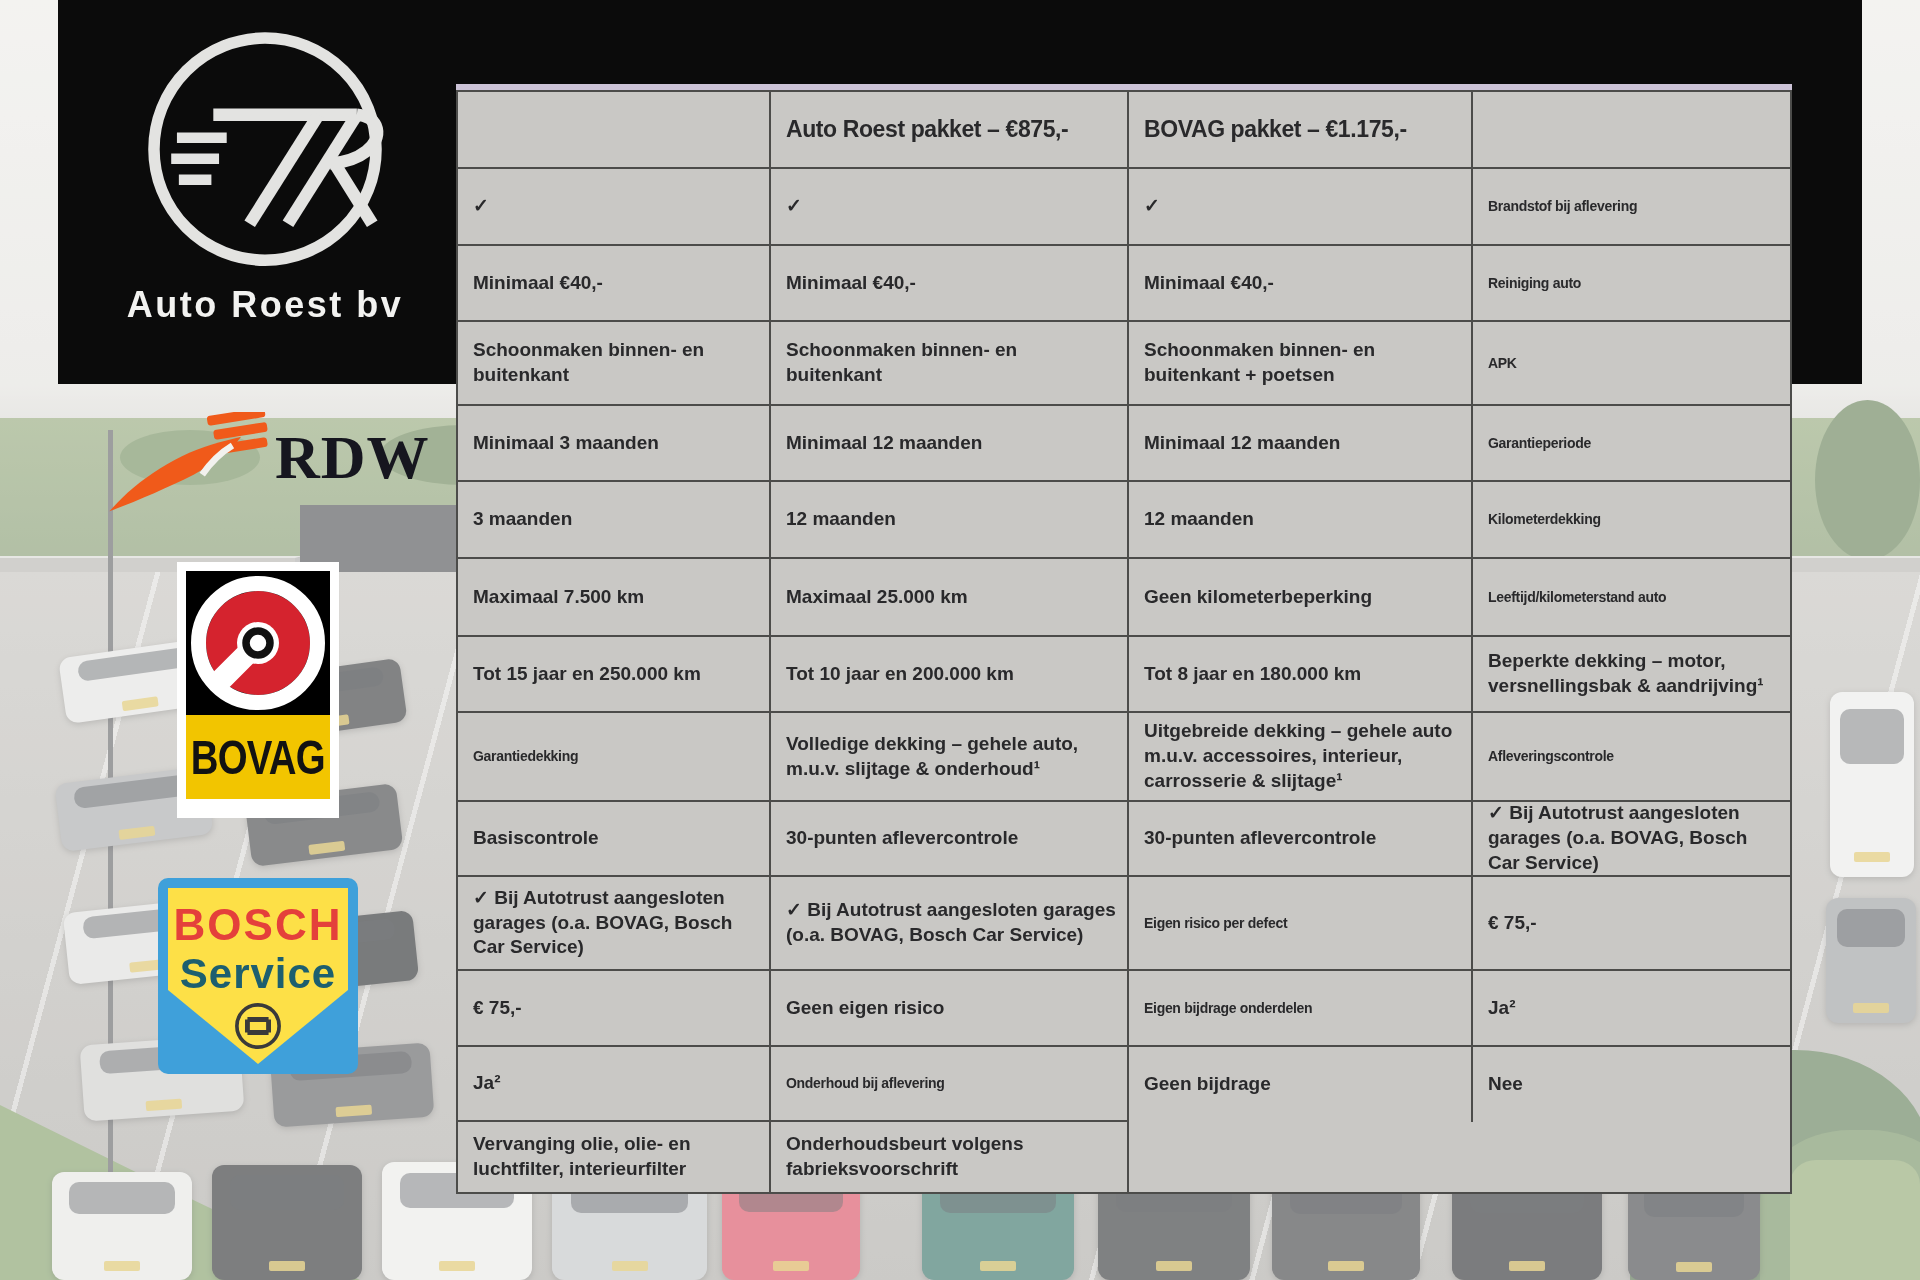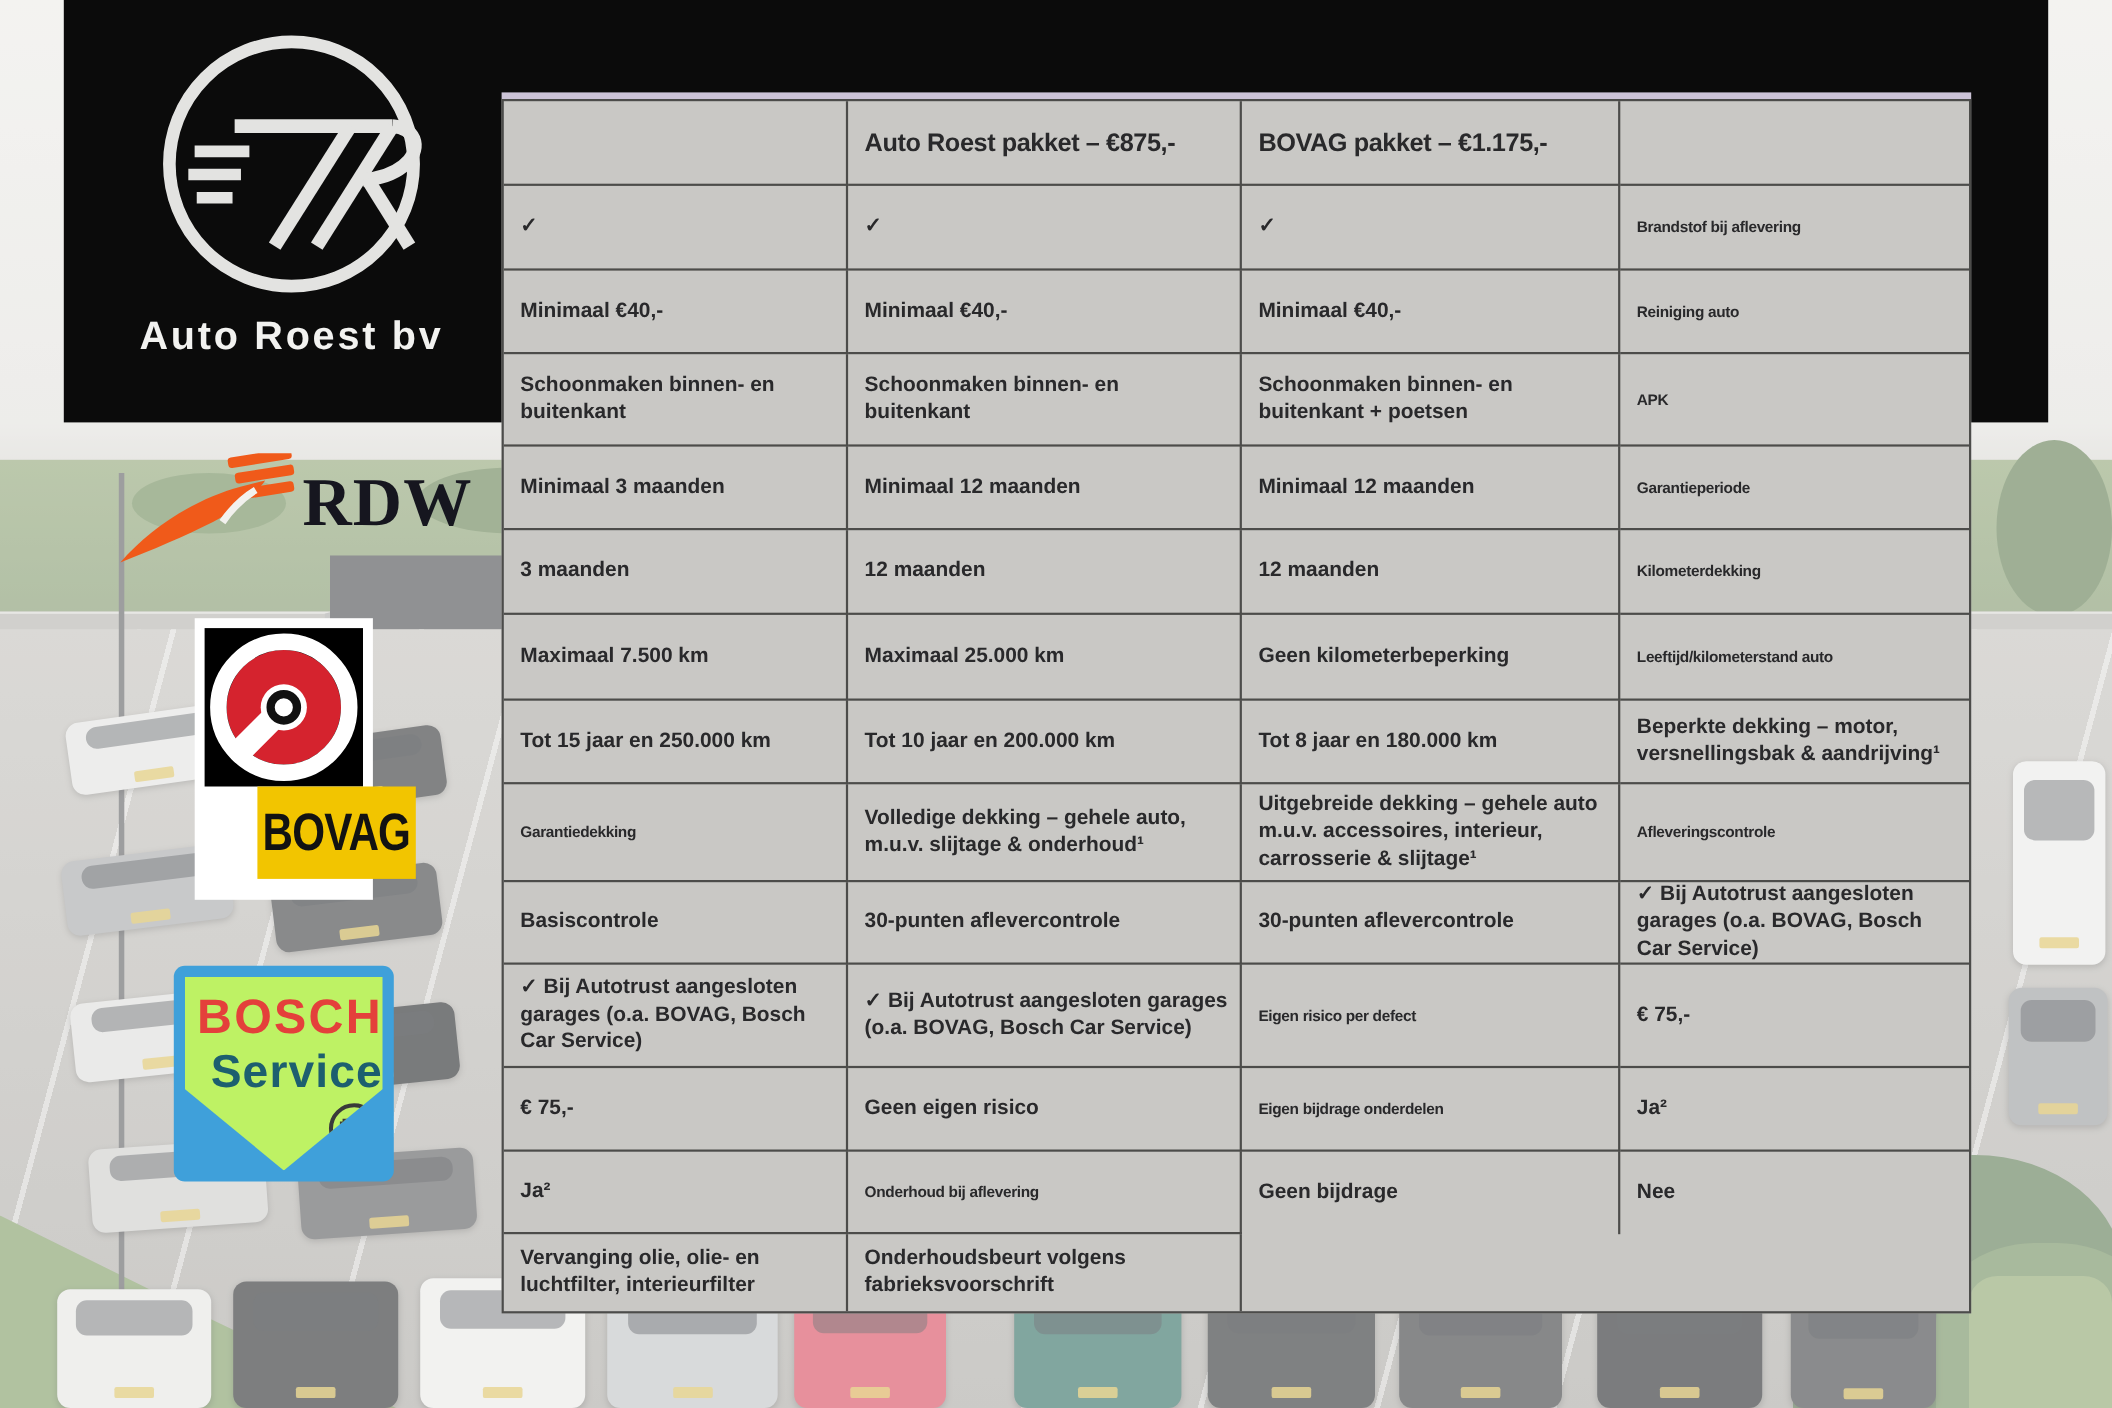--- a/index.html
+++ b/index.html
@@ -42,28 +42,28 @@
   
   .rdw{position:absolute;left:100px;top:408px;width:340px;height:120px;z-index:3;}
   .rdw svg{position:absolute;left:0;top:4px;width:185px;height:108px;}
   .rdw-text{position:absolute;left:175px;top:14px;font-family:"Liberation Serif",serif;
             font-weight:bold;font-size:62px;color:#16161f;letter-spacing:1px;}
 
   
   .bovag{position:absolute;left:177px;top:562px;width:162px;height:256px;background:#fff;z-index:3;
          box-sizing:border-box;padding:9px;display:flex;flex-direction:column;}
   .bovag-top{width:144px;height:144px;background:#000;}
-  .bovag-band{width:144px;height:84px;background:#f2c500;display:flex;align-items:center;justify-content:center;margin-left:48px;}
+  .bovag-band{width:144px;height:84px;background:#f2c500;display:flex;align-items:center;justify-content:center;}
   .bovag-band span{font-size:48px;font-weight:bold;color:#121212;transform:scaleX(.80);letter-spacing:-1px;}
 
   
   .bosch{position:absolute;left:158px;top:878px;width:200px;height:196px;background:#3fa0da;
          border-radius:10px;z-index:3;}
-  .bosch-shield{position:absolute;left:10px;top:10px;width:180px;height:176px;background:#bef264;
-         clip-path:polygon(0 0,100% 0,100% 58%,50% 100%,0 58%);text-align:right;}
+  .bosch-shield{position:absolute;left:10px;top:10px;width:180px;height:176px;background:#fde047;
+         clip-path:polygon(0 0,100% 0,100% 58%,50% 100%,0 58%);text-align:center;}
   .bosch-word{margin-top:12px;font-size:44px;font-weight:800;color:#e4403b;letter-spacing:2px;}
   .service-word{margin-top:0;font-size:42px;font-weight:bold;color:#1d5f6f;letter-spacing:1px;}
   .bosch-mark{margin-top:2px;width:52px;height:52px;}
 
   
   .pakket-table{position:absolute;left:456px;top:84px;z-index:4;}
   .lavender{width:1336px;height:6px;background:#ccc3d7;}
   .grid{display:grid;width:1336px;box-sizing:border-box;border:2px solid #4c4c4a;background:#c9c8c5;
         grid-template-columns:313px 358px 344px 317px;
         grid-template-rows:77px 77px 76px 84px 76px 77px 78px 76px 89px 75px 94px 76px 75px 70px;}

